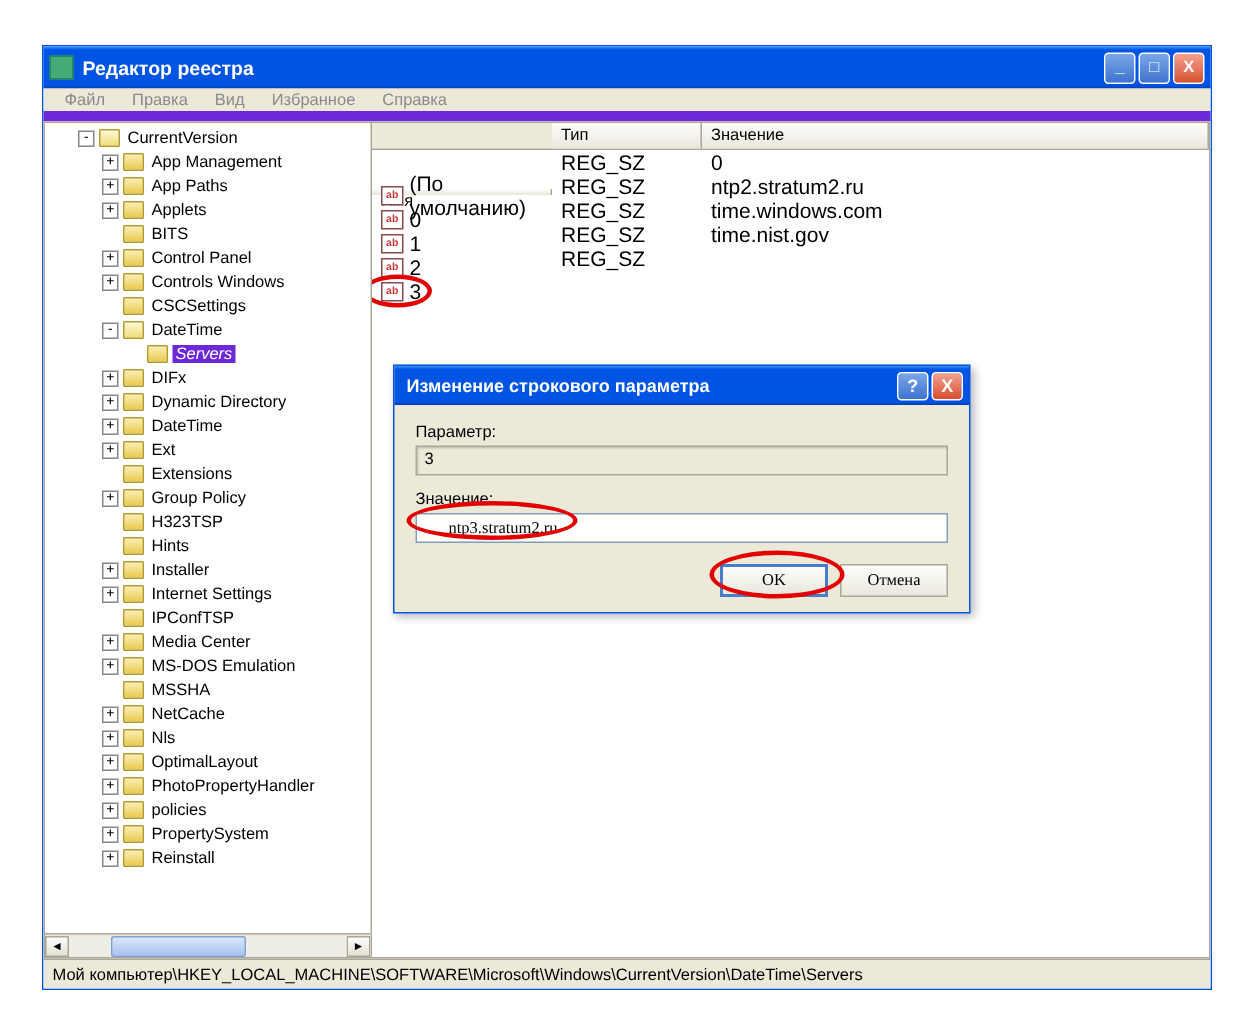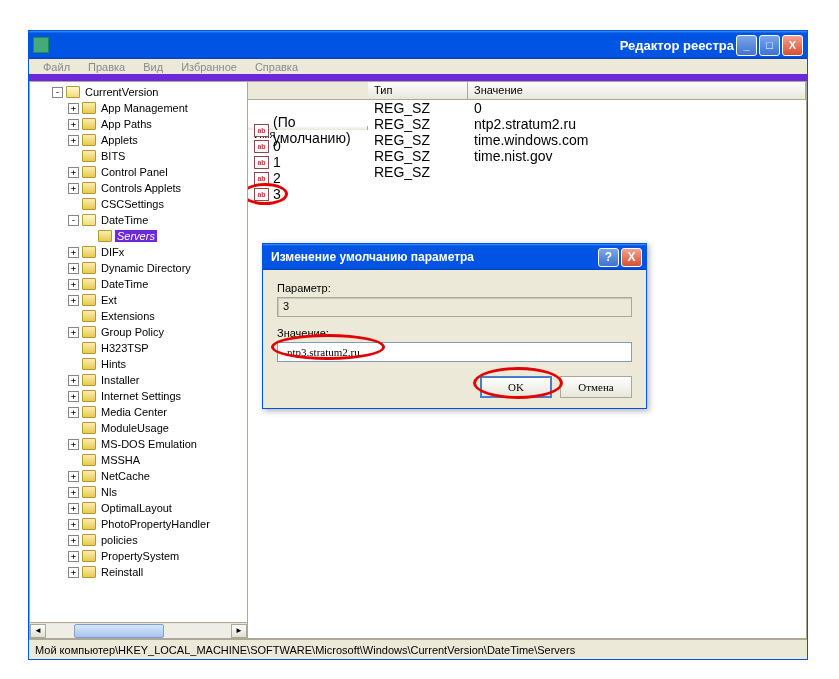--- a/index.html
+++ b/index.html
@@ -1,20 +1,20 @@
 <!DOCTYPE html>
 <html><head>
 <meta charset="utf-8">
 <style>
 * { box-sizing: border-box; margin: 0; padding: 0; }
 body { font-family: Tahoma, sans-serif; font-size: 11px; background: #fff; width: 839px; height: 679px; position: relative; overflow: hidden; }
 
 .window { position: absolute; left: 28px; top: 30px; width: 780px; height: 630px; border: 1px solid #0054e3; background: #ece9d8; display: flex; flex-direction: column; }
 
-.titlebar { height: 28px; background: linear-gradient(to bottom, #3a95ff 0%, #0054e3 8%, #0054e3 92%, #003db5 100%); display: flex; align-items: center; padding: 0 4px; color: #fff; font-weight: bold; font-size: 13px; text-align: right; }
+.titlebar { height: 28px; background: linear-gradient(to bottom, #3a95ff 0%, #0054e3 8%, #0054e3 92%, #003db5 100%); display: flex; align-items: center; padding: 0 4px; color: #fff; font-weight: bold; font-size: 13px; }
 .titlebar-icon { width: 16px; height: 16px; background: #4a7; border: 1px solid #285; margin-right: 6px; display: inline-block; }
 .titlebar-title { flex: 1; }
 .win-btn { width: 21px; height: 21px; margin-left: 2px; border: 1px solid #fff; border-radius: 3px; display: flex; align-items: center; justify-content: center; font-weight: bold; font-size: 11px; cursor: pointer; }
 .win-min, .win-max { background: linear-gradient(#7ba7e8, #3e73cf); color: #fff; }
 .win-close { background: linear-gradient(#f5a190, #d64f2f); color: #fff; }
 
 .menubar { height: 22px; background: #ece9d8; display: flex; align-items: center; padding: 0 6px; border-bottom: 7px solid #6d28d9; gap: 2px; }
 .menu-item { padding: 2px 8px; color: #8a8a8a; cursor: pointer; }
 
 .content { flex: 1; display: flex; background: #fff; border: 1px solid #aca899; margin: 0; overflow: hidden; }
@@ -55,21 +55,21 @@
 
 
 .dialog { position: absolute; left: 262px; top: 243px; width: 385px; border: 1px solid #0054e3; background: #ece9d8; box-shadow: 2px 2px 6px rgba(0,0,0,0.3); }
 .dlg-titlebar { height: 26px; background: linear-gradient(to bottom, #3a95ff 0%, #0054e3 8%, #0054e3 92%, #003db5 100%); display: flex; align-items: center; padding: 0 4px; color: #fff; font-weight: bold; font-size: 12px; }
 .dlg-title { flex: 1; padding-left: 4px; }
 .dlg-help { width: 21px; height: 19px; background: linear-gradient(#7ba7e8, #3e73cf); border: 1px solid #fff; border-radius: 3px; display: flex; align-items: center; justify-content: center; color: #fff; font-weight: bold; margin-right: 2px; cursor: pointer; }
 .dlg-close { width: 21px; height: 19px; background: linear-gradient(#f5a190, #d64f2f); border: 1px solid #fff; border-radius: 3px; display: flex; align-items: center; justify-content: center; color: #fff; font-weight: bold; cursor: pointer; }
 .dlg-body { padding: 12px 14px 10px 14px; position: relative; }
 .dlg-label { font-size: 11px; margin-bottom: 3px; display: block; }
 .dlg-readonly { width: 100%; height: 20px; border: 1px solid #aca899; background: #ece9d8; padding: 2px 5px; font-size: 11px; box-shadow: inset 1px 1px 1px rgba(0,0,0,0.15); margin-bottom: 10px; }
-.dlg-input { width: 100%; height: 20px; border: 1px solid #7f9db9; background: #fff; padding: 2px 9px; font-size: 11px; font-family: Tahoma; }
+.dlg-input { width: 100%; height: 20px; border: 1px solid #7f9db9; background: #fff; padding: 2px 21px; font-size: 11px; font-family: Tahoma; }
 .dlg-buttons { display: flex; justify-content: flex-end; gap: 8px; margin-top: 14px; }
 .dlg-btn { width: 72px; height: 22px; border: 1px solid #aca899; background: linear-gradient(#fefefe, #e9e7da); font-size: 11px; cursor: pointer; font-family: Tahoma; }
 .dlg-btn.default { border: 2px solid #4a7dc9; font-family: Liberation Serif, serif; }
 
 .hl-row { left: -6px; top: -3px; width: 46px; height: 22px; }
 .hl-input { left: 8px; top: 64px; width: 114px; height: 26px; }
 .hl-ok { left: 210px; top: 97px; width: 90px; height: 32px; }
 </style>
 </head>
 <body>
@@ -120,21 +120,21 @@
             <span class="node-label">BITS</span>
           </div>
           <div class="tree-node l2">
             <span class="expander">+</span>
             <span class="folder-icon"></span>
             <span class="node-label">Control Panel</span>
           </div>
           <div class="tree-node l2">
             <span class="expander">+</span>
             <span class="folder-icon"></span>
-            <span class="node-label">Controls Applets</span>
+            <span class="node-label">Controls Windows</span>
           </div>
           <div class="tree-node l2">
             <span class="expander empty"></span>
             <span class="folder-icon"></span>
             <span class="node-label">CSCSettings</span>
           </div>
           <div class="tree-node l2">
             <span class="expander">-</span>
             <span class="folder-icon open"></span>
             <span class="node-label">DateTime</span>
@@ -188,28 +188,28 @@
             <span class="expander">+</span>
             <span class="folder-icon"></span>
             <span class="node-label">Installer</span>
           </div>
           <div class="tree-node l2">
             <span class="expander">+</span>
             <span class="folder-icon"></span>
             <span class="node-label">Internet Settings</span>
           </div>
           <div class="tree-node l2">
+            <span class="expander empty"></span>
+            <span class="folder-icon"></span>
+            <span class="node-label">IPConfTSP</span>
+          </div>
+          <div class="tree-node l2">
             <span class="expander">+</span>
             <span class="folder-icon"></span>
             <span class="node-label">Media Center</span>
-          </div>
-          <div class="tree-node l2">
-            <span class="expander empty"></span>
-            <span class="folder-icon"></span>
-            <span class="node-label">ModuleUsage</span>
           </div>
           <div class="tree-node l2">
             <span class="expander">+</span>
             <span class="folder-icon"></span>
             <span class="node-label">MS-DOS Emulation</span>
           </div>
           <div class="tree-node l2">
             <span class="expander empty"></span>
             <span class="folder-icon"></span>
             <span class="node-label">MSSHA</span>
@@ -311,21 +311,21 @@
     </div>
   </div>
 
   <div class="statusbar">
     <span>Мой компьютер\HKEY_LOCAL_MACHINE\SOFTWARE\Microsoft\Windows\CurrentVersion\DateTime\Servers</span>
   </div>
 </div>
 
 <div class="dialog">
   <div class="dlg-titlebar">
-    <span class="dlg-title">Изменение умолчанию параметра</span>
+    <span class="dlg-title">Изменение строкового параметра</span>
     <div class="dlg-help">?</div>
     <div class="dlg-close">X</div>
   </div>
   <div class="dlg-body">
     <label class="dlg-label">Параметр:</label>
     <div class="dlg-readonly">3</div>
     <label class="dlg-label">Значение:</label>
     <input class="dlg-input" type="text" value="ntp3.stratum2.ru" style="">
     <div class="highlight-oval hl-input"></div>
     <div class="dlg-buttons">

